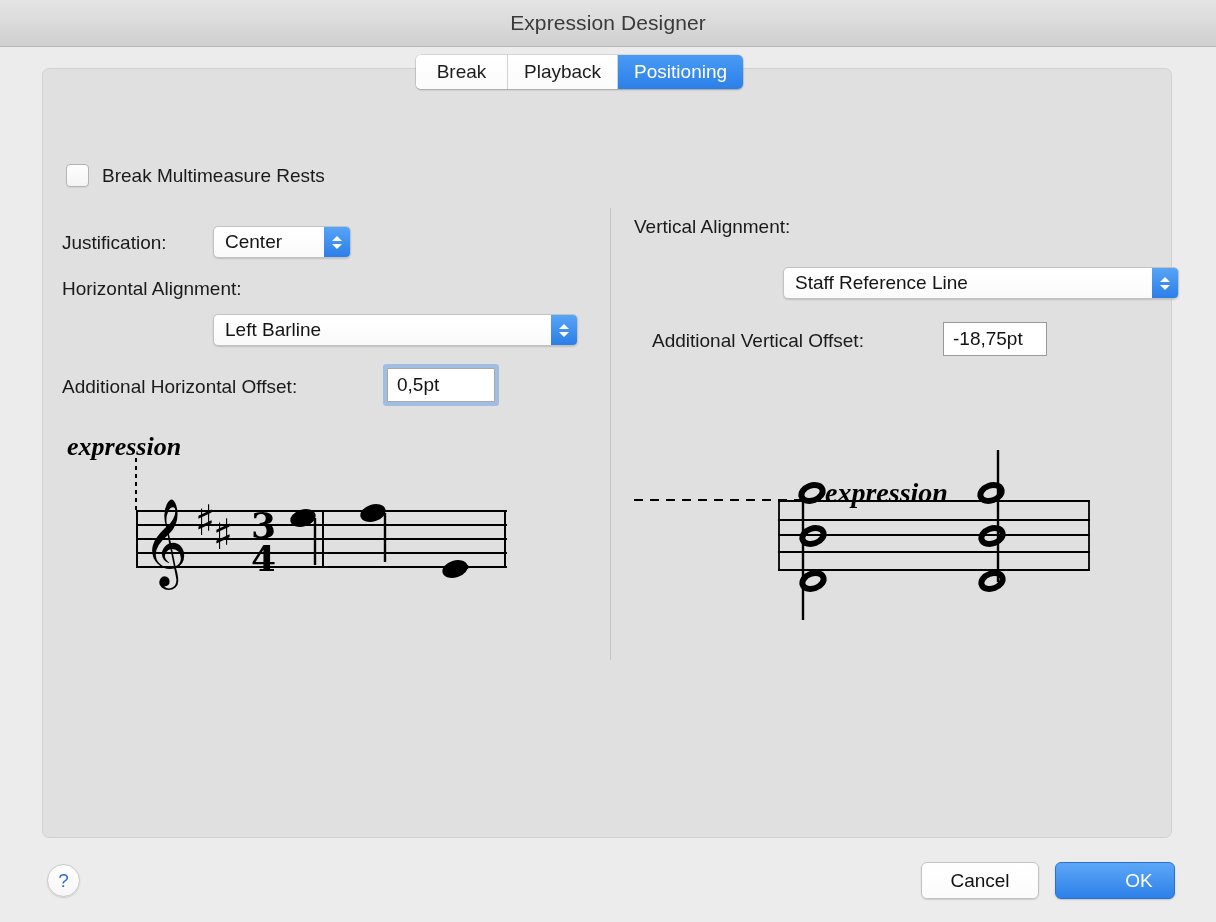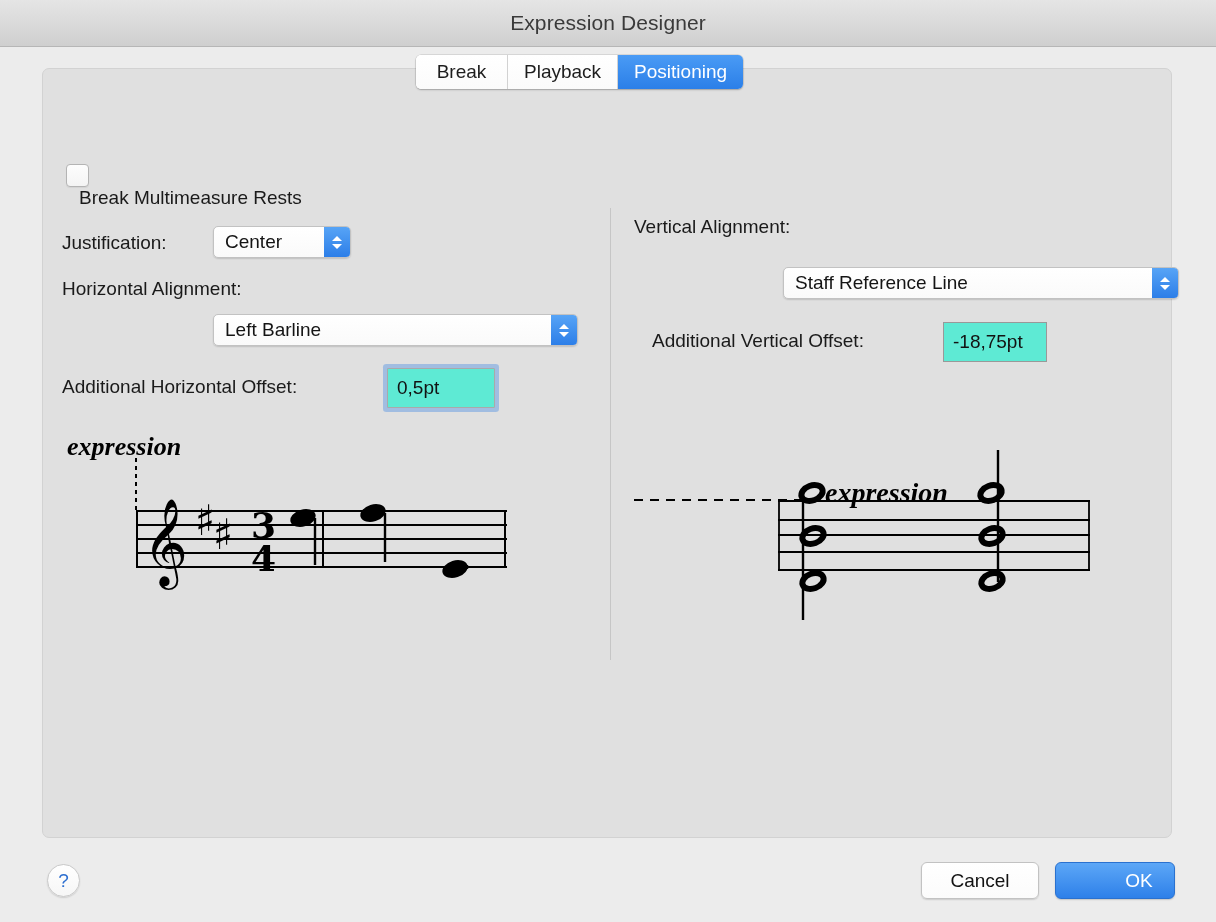--- a/index.html
+++ b/index.html
@@ -84,22 +84,21 @@
     font-size: 19px;
     color: #1a1a1a;
     white-space: nowrap;
   }
 
   
   .checkbox-row {
     position: absolute;
     left: 66px; top: 164px;
     display: flex;
-    align-items: flex-start;
-    flex-direction: column;
+    align-items: flex-end;
   }
   .checkbox {
     width: 23px; height: 23px;
     background: linear-gradient(to bottom, #fdfdfd, #f4f4f4);
     border: 1px solid #b4b4b4;
     border-radius: 4px;
     box-sizing: border-box;
     box-shadow: 0 1px 1px rgba(0,0,0,0.06);
     flex: 0 0 auto;
   }
@@ -148,22 +147,22 @@
     width: 0; height: 0;
     border-left: 5px solid transparent;
     border-right: 5px solid transparent;
   }
   .chev.up { border-bottom: 5px solid #ffffff; }
   .chev.down { border-top: 5px solid #ffffff; }
 
   
   .textfield {
     position: absolute;
-    height: 40px;
-    background: #5eead4;
+    height: 34px;
+    background: #ffffff;
     border: 1px solid #999999;
     box-sizing: border-box;
     display: flex;
     align-items: center;
     font-size: 19px;
     color: #121212;
     padding-left: 9px;
     cursor: text;
   }
   .textfield.focused {

